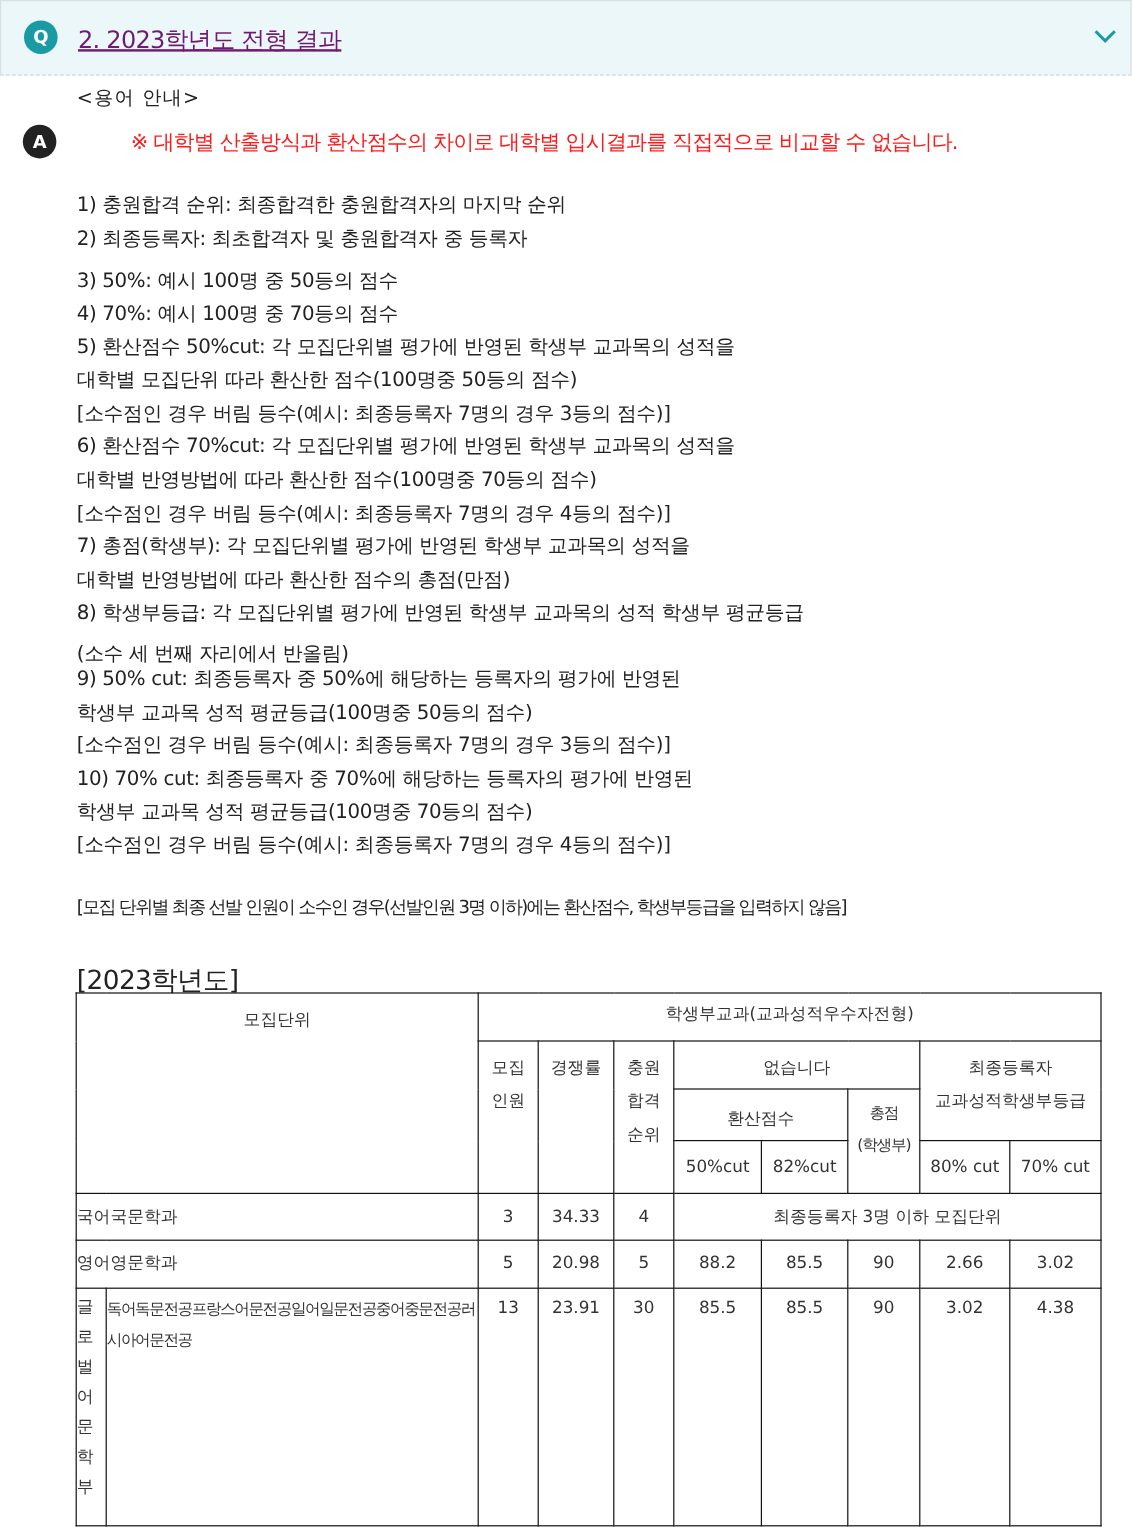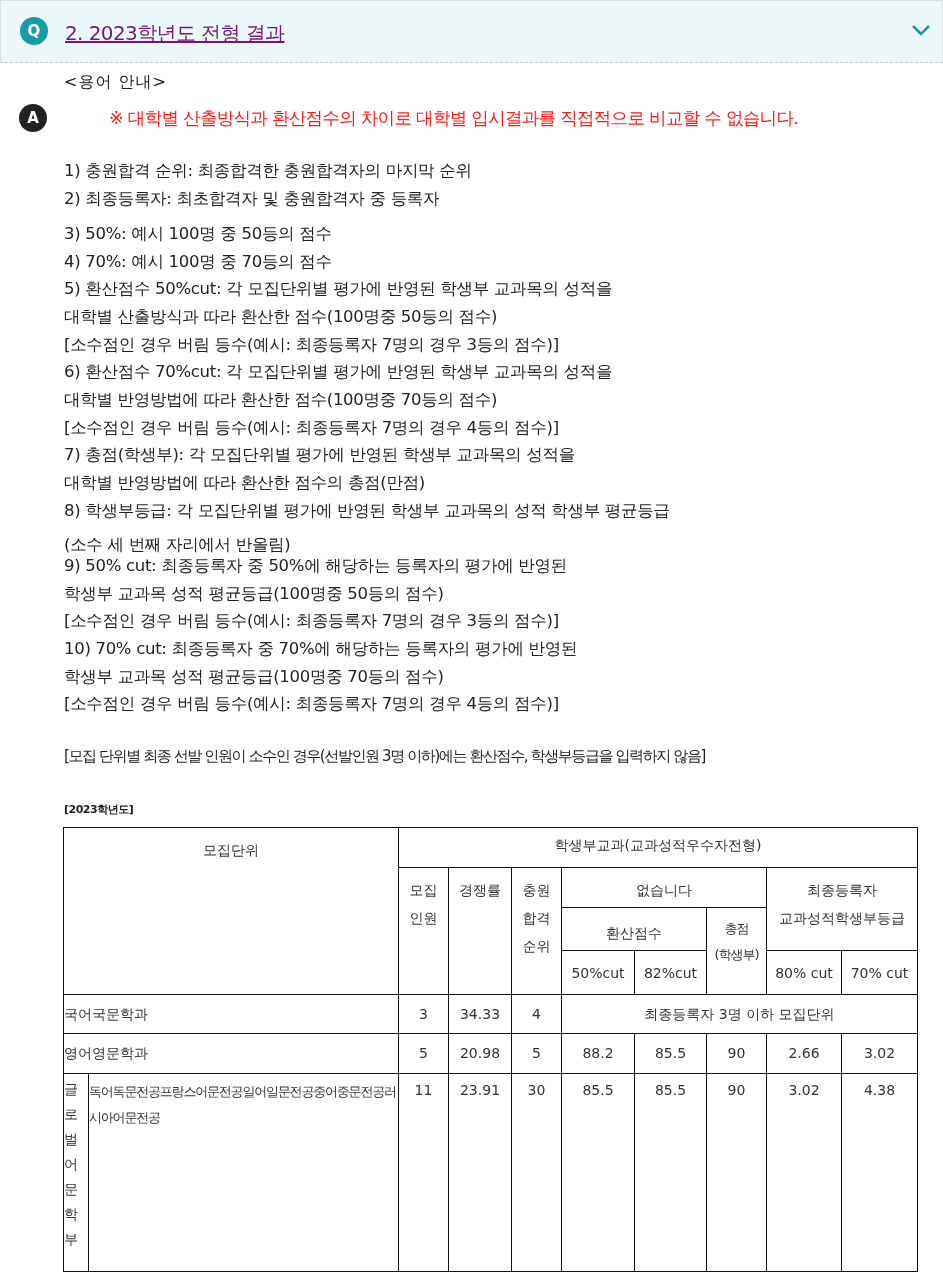--- a/index.html
+++ b/index.html
@@ -30,21 +30,21 @@
   }
   .content { position:absolute; left:64px; top:62px; width:855px; }
   .guide-title { position:absolute; left:0; top:10px; font-size:16px; letter-spacing:1px; }
   .warning {
     position:absolute; left:0; top:44px; font-size:17.5px; font-weight:normal; color:#ff1a1a;
     letter-spacing:-0.7px; white-space:nowrap;margin-left:45px;
   }
   .defs { position:absolute; left:0; top:0; font-size:16.5px; letter-spacing:-0.3px; white-space:nowrap; }
   .defs div { position:absolute; left:0; }
   .note { position:absolute; left:0; top:685px; font-size:15px; letter-spacing:-1.4px; white-space:nowrap;text-align:right; }
-  .year { position:absolute; left:0; top:740px; font-size:11px; font-weight:bold; letter-spacing:-0.5px; }
+  .year { position:absolute; left:0; top:740px; font-size:22px; font-weight:normal; letter-spacing:-0.5px; }
   table.res {
     position:absolute; left:63px; top:827px; border-collapse:collapse;
     font-size:14px; color:#333; table-layout:fixed;
   }
   table.res td { border:1px solid #111; padding:0; text-align:center; vertical-align:top; }
   .hd { padding-top:8px !important; line-height:28px; }
   .left { text-align:left !important; }
   .num { line-height:38px; }
 </style>
 </head>
@@ -63,21 +63,21 @@
 <div class="content">
   <div class="guide-title">&lt;용어 안내&gt;</div>
   <div class="warning">※ 대학별 산출방식과 환산점수의 차이로 대학별 입시결과를 직접적으로 비교할 수 없습니다.</div>
 
   <div class="defs">
     <div style="top:98px">1) 충원합격 순위: 최종합격한 충원합격자의 마지막 순위</div>
     <div style="top:126px">2) 최종등록자: 최초합격자 및 충원합격자 중 등록자</div>
     <div style="top:161px">3) 50%: 예시 100명 중 50등의 점수</div>
     <div style="top:189px">4) 70%: 예시 100명 중 70등의 점수</div>
     <div style="top:216px">5) 환산점수 50%cut: 각 모집단위별 평가에 반영된 학생부 교과목의 성적을</div>
-    <div style="top:244px">대학별 산출방식과 따라 환산한 점수(100명중 50등의 점수)</div>
+    <div style="top:244px">대학별 모집단위 따라 환산한 점수(100명중 50등의 점수)</div>
     <div style="top:272px">[소수점인 경우 버림 등수(예시: 최종등록자 7명의 경우 3등의 점수)]</div>
     <div style="top:299px">6) 환산점수 70%cut: 각 모집단위별 평가에 반영된 학생부 교과목의 성적을</div>
     <div style="top:327px">대학별 반영방법에 따라 환산한 점수(100명중 70등의 점수)</div>
     <div style="top:355px">[소수점인 경우 버림 등수(예시: 최종등록자 7명의 경우 4등의 점수)]</div>
     <div style="top:382px">7) 총점(학생부): 각 모집단위별 평가에 반영된 학생부 교과목의 성적을</div>
     <div style="top:410px">대학별 반영방법에 따라 환산한 점수의 총점(만점)</div>
     <div style="top:438px">8) 학생부등급: 각 모집단위별 평가에 반영된 학생부 교과목의 성적 학생부 평균등급</div>
     <div style="top:472px">(소수 세 번째 자리에서 반올림)</div>
     <div style="top:493px">9) 50% cut: 최종등록자 중 50%에 해당하는 등록자의 평가에 반영된</div>
     <div style="top:521px">학생부 교과목 성적 평균등급(100명중 50등의 점수)</div>
@@ -164,21 +164,21 @@
     <td class="left" style="line-height:25px;padding-top:3px">
       <div>글</div>
       <div>로</div>
       <div>벌</div>
       <div>어</div>
       <div>문</div>
       <div>학</div>
       <div>부</div>
     </td>
     <td class="left" style="line-height:26px;padding-top:5px;letter-spacing:-1.2px;font-size:13px;word-break:break-all">독어독문전공프랑스어문전공일어일문전공중어중문전공러시아어문전공</td>
-    <td style="padding-top:8px">11</td>
+    <td style="padding-top:8px">13</td>
     <td style="padding-top:8px">23.91</td>
     <td style="padding-top:8px">30</td>
     <td style="padding-top:8px">85.5</td>
     <td style="padding-top:8px">85.5</td>
     <td style="padding-top:8px">90</td>
     <td style="padding-top:8px">3.02</td>
     <td style="padding-top:8px">4.38</td>
   </tr>
 </tbody>
   </table>

